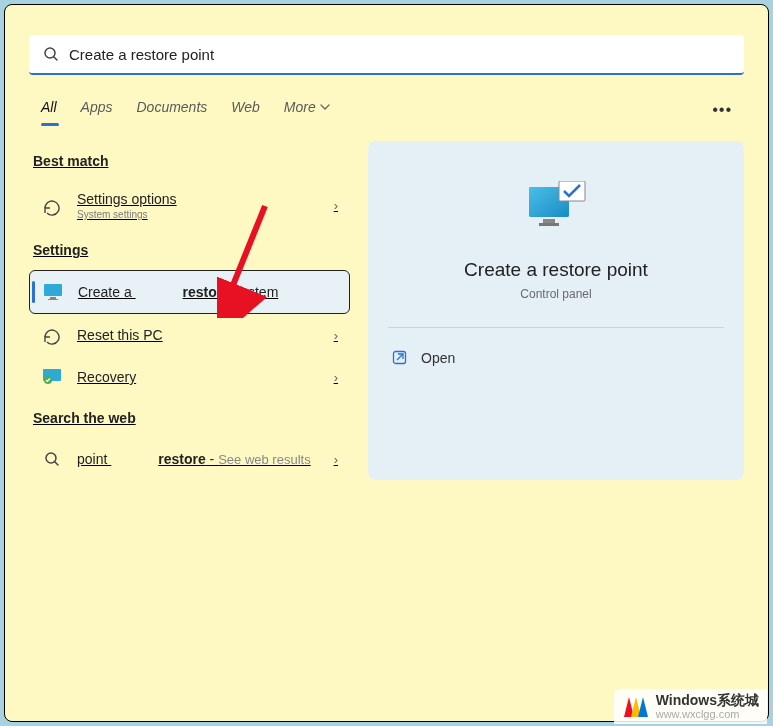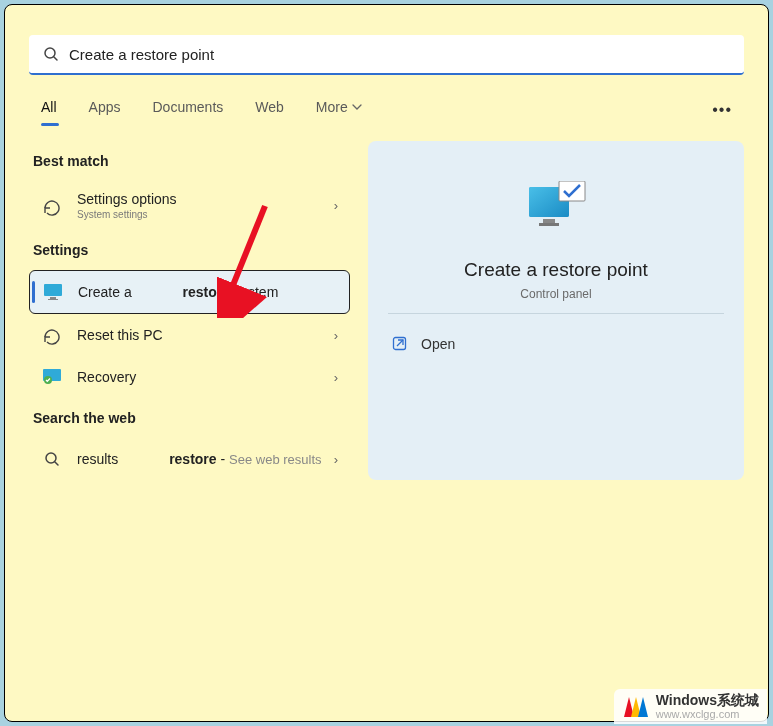--- a/index.html
+++ b/index.html
@@ -42,23 +42,24 @@
       border: none;
       outline: none;
       font-size: 15px;
       color: #222;
       flex: 1;
       background: transparent;
     }
     .tabs-row {
       display: flex;
       align-items: flex-start;
-      gap: 32px;
+      gap: 24px;
       padding: 0 12px 18px 12px;
       position: relative;
+      font-style: italic;
     }
     .tab {
       font-size: 14px;
       color: #5a5a5a;
       cursor: pointer;
       padding-bottom: 8px;
     }
     .tab.active {
       color: #111;
       font-weight: 400;
@@ -88,20 +89,21 @@
       color: #333;
       cursor: pointer;
     }
     .content-row {
       display: flex;
       gap: 18px;
     }
     .left-col {
       flex: 1;
       min-width: 0;
+      text-decoration: underline;
     }
     .section-header {
       font-size: 14px;
       font-weight: 600;
       color: #222;
       margin: 12px 0 12px 4px;
     }
     .result-item {
       display: flex;
       align-items: center;
@@ -167,21 +169,21 @@
       margin-bottom: 22px;
     }
     .panel-title {
       font-size: 19px;
       color: #222;
       margin-bottom: 6px;
     }
     .panel-sub {
       font-size: 12px;
       color: #6a6a6a;
-      margin-bottom: 12px;
+      margin-bottom: 26px;
     }
     .divider {
       width: 100%;
       height: 1px;
       background: #c6d5de;
       margin-bottom: 16px;
     }
     .open-action {
       width: 100%;
       display: flex;
@@ -326,21 +328,21 @@
 
       <div class="result-item">
         <div class="result-icon">
           <svg width="16" height="16" viewBox="0 0 16 16" fill="none">
               <circle cx="7" cy="7" r="5" stroke="#444" stroke-width="1.5"></circle>
               <line x1="11" y1="11" x2="14" y2="14" stroke="#444" stroke-width="1.5" stroke-linecap="round"></line>
             </svg>
         </div>
         <div class="result-text">
           <div class="result-title">
-            <span>results </span><span class="bold">restore</span><span> - </span><span class="web-hint">See web results</span>
+            <span>point </span><span class="bold">restore</span><span> - </span><span class="web-hint">See web results</span>
           </div>
         </div>
         <div class="chevron">›</div>
       </div>
 
     </div>
 
     <div class="right-panel">
       <div class="panel-icon">
         <svg width="62" height="52" viewBox="0 0 62 52">

